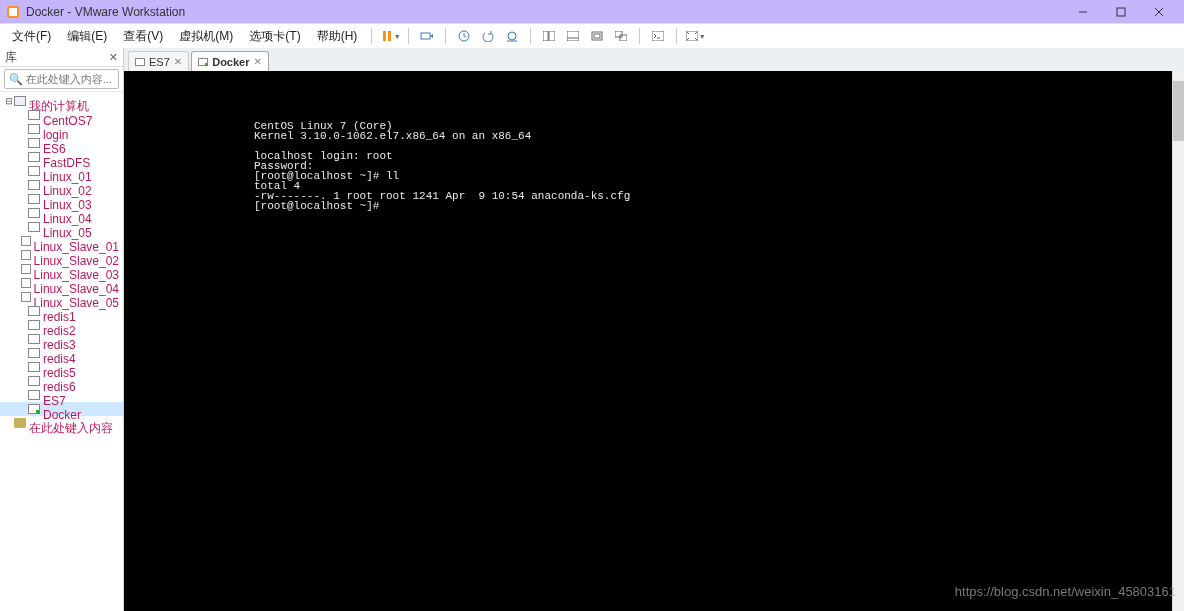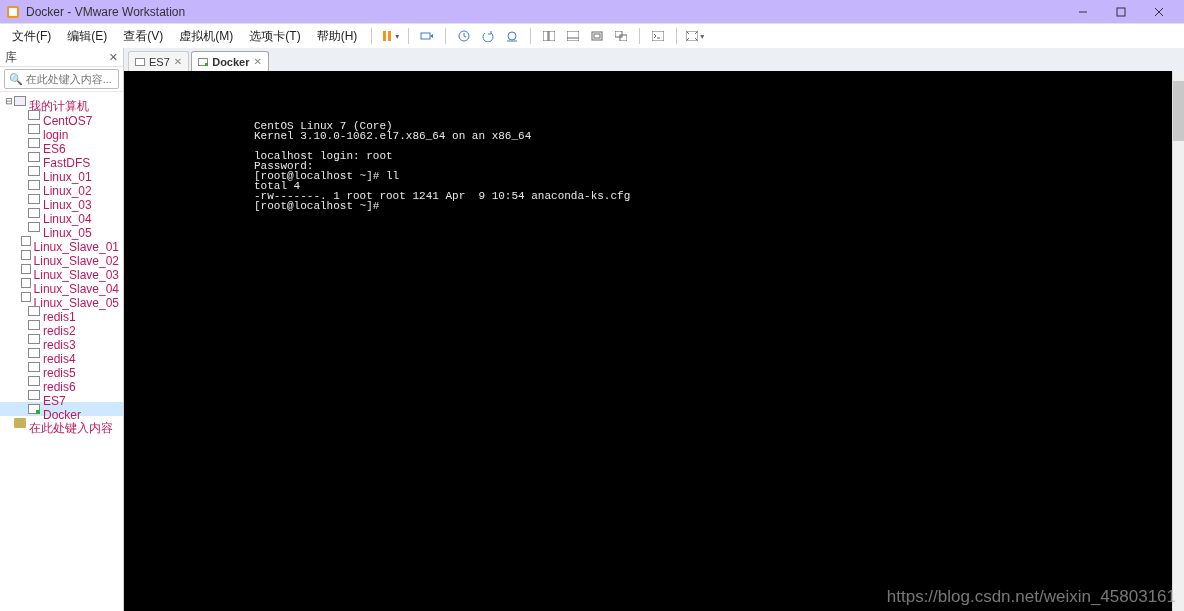--- a/index.html
+++ b/index.html
@@ -53,21 +53,21 @@
 .tab.active .tab-label { font-weight: bold; }
 .tab .tab-close { font-size: 10px; color: #888; }
 
 .vm-view { flex: 1; background: #737373; display: flex; justify-content: flex-start; overflow: hidden; }
 .console { width: 100%; height: 100%; background: #000; padding: 50px 0 0 130px; }
 .console pre { font-family: Consolas, "Courier New", monospace; font-size: 11px; line-height: 10px; color: #e8e8e8; white-space: pre; }
 
 .scrollbar-v { position: absolute; top: 23px; right: 0; bottom: 0; width: 12px; background: #f0f0f0; border-left: 1px solid #ddd; }
 .scrollbar-v .thumb { background: #c8c8c8; width: 100%; height: 60px; margin-top: 10px; }
 
-.watermark { position: absolute; bottom: 4px; right: 8px; color: #aaa; font-size: 17px; opacity: 0.7; z-index: 10; pointer-events: none; }
+.watermark { position: absolute; bottom: 12px; right: 8px; color: #aaa; font-size: 13px; opacity: 0.7; z-index: 10; pointer-events: none; }
 </style>
 </head>
 <body>
 
 <div class="titlebar">
   <span class="app-icon">
     <svg viewBox="0 0 14 14">
         <rect x="1" y="1" width="12" height="12" rx="2" fill="#f7941e"></rect>
         <rect x="3" y="3" width="8" height="8" fill="#fff"></rect>
       </svg>

